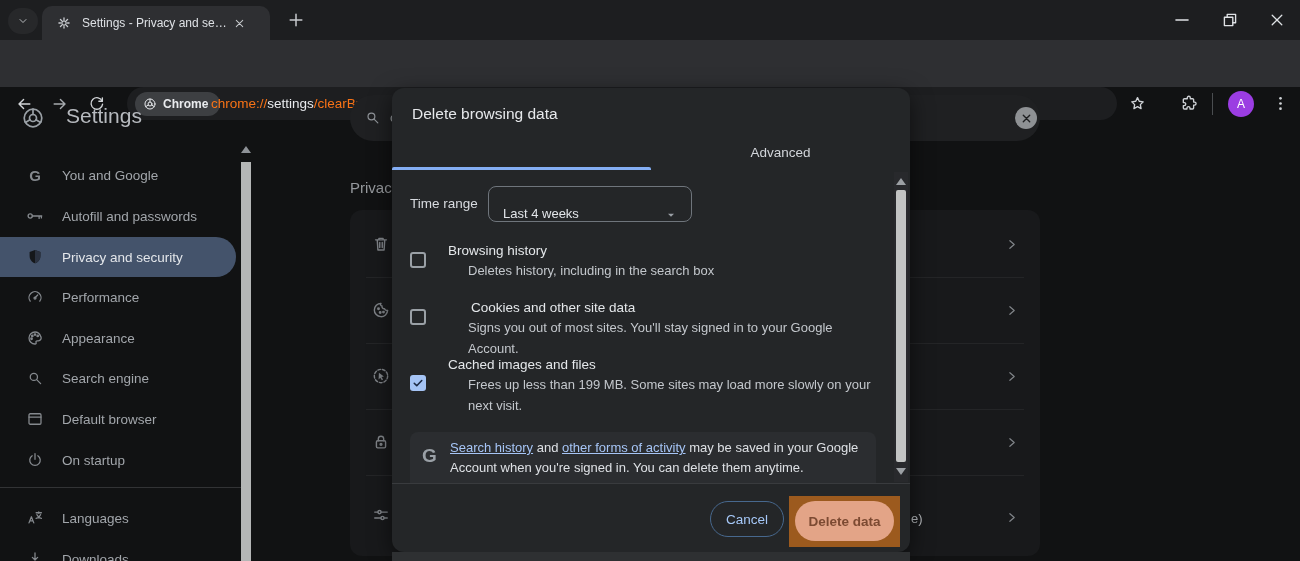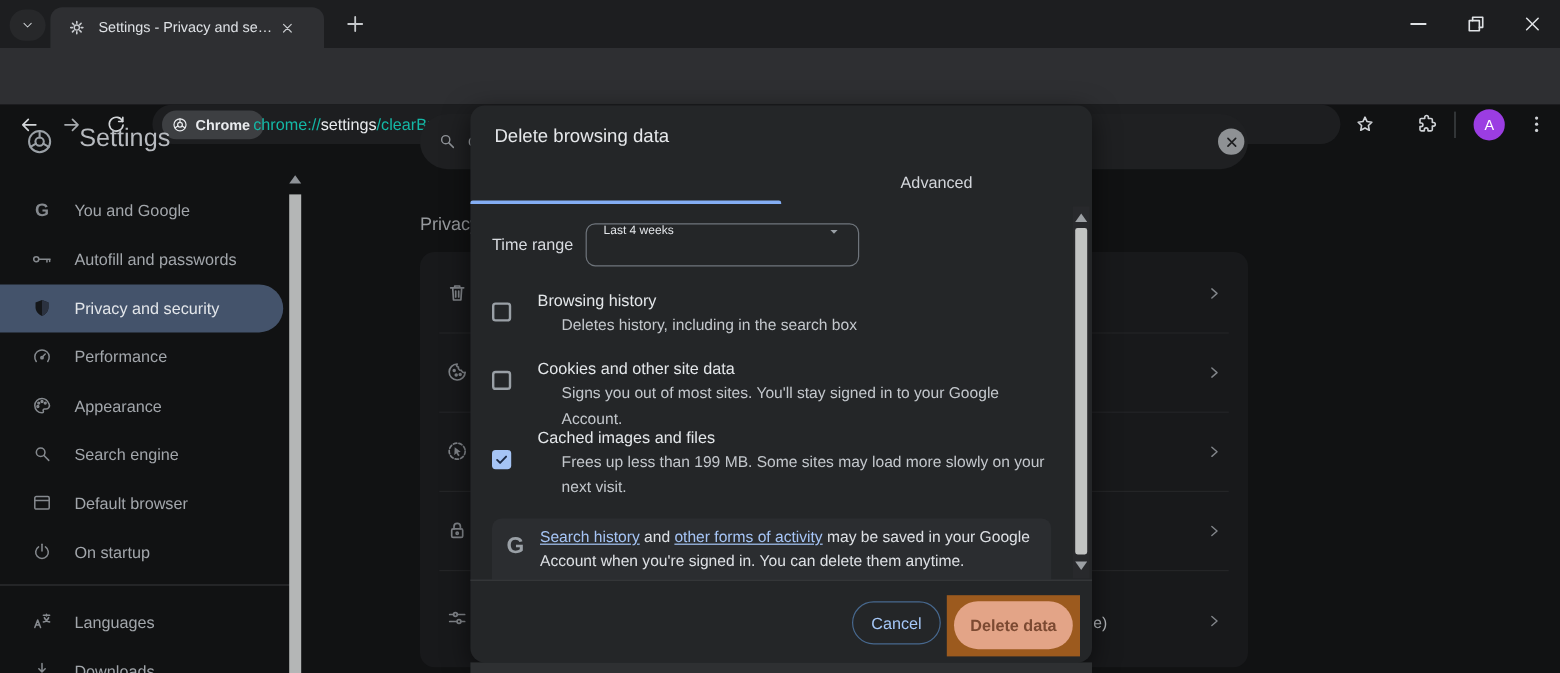--- a/index.html
+++ b/index.html
@@ -14,21 +14,21 @@
   .tab { left:42px; top:6px; width:228px; height:34px; border-radius:10px 10px 0 0; background:#2e2f32; display:flex; align-items:center; }
   .tab-title { font-size:12px; color:#dee1e5; white-space:nowrap; overflow:hidden; text-overflow:ellipsis; width:146px; }
   .winbtn { color:#dfe2e5; }
 
   
   .toolbar { left:0; top:40px; width:1300px; height:47px; background:#2e2f32; }
   .omnibox { left:127px; top:47px; width:990px; height:33px; border-radius:17px; background:#1d1e20; }
   .badge { left:8px; top:5px; height:24px; border-radius:12px; background:#3d3f42; display:flex; align-items:center; padding:0 12px 0 8px; gap:6px; position:absolute; }
   .badge-label { font-size:12px; font-weight:bold; color:#e9ebee; }
   .url { position:absolute; left:84px; top:0; line-height:33px; font-size:13.5px; white-space:nowrap; }
-  .url .dim { color:#14b8a6;margin-top:23px; } .url .host { color:#e8eaed; }
+  .url .dim { color:#f97316;margin-top:23px; } .url .host { color:#e8eaed; }
   .avatar { left:1228px; top:51px; width:26px; height:26px; border-radius:50%; background:#9b3de2; color:#fff; font-size:12px; display:flex; align-items:center; justify-content:center; }
   .vdiv { left:1212px; top:53px; width:1px; height:22px; background:#4a4d50; }
 
   
   .page-title { left:66px; top:104px; font-size:21px; color:#b7babf; }
   .nav-item { left:0; width:236px; height:40px; display:flex; align-items:center; gap:18px; padding-left:26px; color:#a2a6ab; font-size:13.5px; font-weight:500; }
   .nav-item .nicon { color:#85898e; width:18px; }
   .nav-item.sel { background:#44536b; border-radius:0 20px 20px 0; color:#e3e6ea; }
   .nav-div { left:0; width:250px; height:1px; background:#323335; }
   .pg-scroll-thumb { left:241px; top:162px; width:10px; height:399px; background:#b4b6b6; }
@@ -43,21 +43,21 @@
   .row-chev { left:1005px; color:#808489; }
   .frag { left:911px; top:511px; font-size:13px; color:#b5b8bc; }
 
   
   .dialog { left:392px; top:88px; width:518px; height:464px; background:#242628; border-radius:12px; box-shadow:0 6px 22px rgba(0,0,0,.55); z-index:5; }
   .dlg-title { left:20px; top:17px; font-size:15.5px; color:#e6e8eb; }
   .dlg-tab { top:50px; width:259px; height:29px; text-align:center; font-size:13.5px; font-weight:500; line-height:29px; }
   .dlg-tab.active { color:#84aef4; } .dlg-tab.idle { color:#d2d5da; }
   .dlg-underline { left:0; top:79px; width:259px; height:3px; background:#84aef4; border-radius:2px 2px 0 0; }
   .tr-label { left:18px; top:108px; font-size:13.5px; color:#d8dbe0; }
-  .tr-select { left:96px; top:98px; width:228px; height:36px; border:1px solid #6f757c; border-radius:8px; color:#e2e5e9; font-size:10px; display:flex; align-items:flex-start; padding:0 14px; justify-content:space-between; }
+  .tr-select { left:96px; top:98px; width:204px; height:36px; border:1px solid #6f757c; border-radius:8px; color:#e2e5e9; font-size:13px; display:flex; align-items:flex-end; padding:0 14px; justify-content:space-between; }
   .cb { width:16px; height:16px; border:2px solid #9aa0a6; border-radius:3px; background:transparent; }
   .cb.on { border:none; background:#a5c4f5; display:flex; align-items:center; justify-content:center; }
   .cb-title { left:56px; font-size:13.5px; color:#e4e7ea; }
   .cb-desc { left:56px; font-size:13px; color:#c3c7cc; line-height:20.5px; width:406px;margin-left:20px; }
   .notice { left:18px; top:344px; width:466px; height:51px; background:#2b2d30; border-radius:8px 8px 0 0; }
   .notice-g { position:absolute; left:12px; top:13px; font-size:19px; font-weight:bold; color:#9aa0a6; }
   .notice-text { position:absolute; left:40px; top:6px; width:418px; font-size:13px; line-height:20px; color:#dde0e4; }
   .notice-text a { color:#a6c5f6; text-decoration:underline; }
   .dlg-footdiv { left:0; top:395px; width:518px; height:1px; background:#393b3e; }
   .btn-cancel { left:318px; top:413px; width:74px; height:36px; border:1px solid #47688e; border-radius:18px; color:#a6c8f8; font-size:13.5px; font-weight:500; display:flex; align-items:center; justify-content:center; background:transparent; }
@@ -306,21 +306,21 @@
       <svg class="ic" width="12" height="12" viewBox="0 0 24 24" style="color:#9aa0a6;">
           <path d="M6 9.5l6 6 6-6" fill="#9aa0a6" stroke="none"></path>
         </svg>
     </div>
 
     <div class="abs cb" style="left:18px; top:164px;"></div>
     <div class="abs cb-title" style="top:155px;">Browsing history</div>
     <div class="abs cb-desc" style="top:173px;">Deletes history, including in the search box</div>
 
     <div class="abs cb" style="left:18px; top:221px;"></div>
-    <div class="abs cb-title" style="top:212px;">Cookies and other site data</div>
+    <div class="abs cb-title" style="top:212px;margin-left:23px;">Cookies and other site data</div>
     <div class="abs cb-desc" style="top:230px;">Signs you out of most sites. You'll stay signed in to your Google Account.</div>
 
     <div class="abs cb on" style="left:18px; top:287px;">
       <svg width="12" height="12" viewBox="0 0 24 24">
           <path d="M4.5 12.5l5 5L19.5 7" stroke="#1c2a44" stroke-width="3.2" fill="none" stroke-linecap="round" stroke-linejoin="round"></path>
         </svg>
     </div>
     <div class="abs cb-title" style="top:269px;">Cached images and files</div>
     <div class="abs cb-desc" style="top:287px;">Frees up less than 199 MB. Some sites may load more slowly on your next visit.</div>
 

